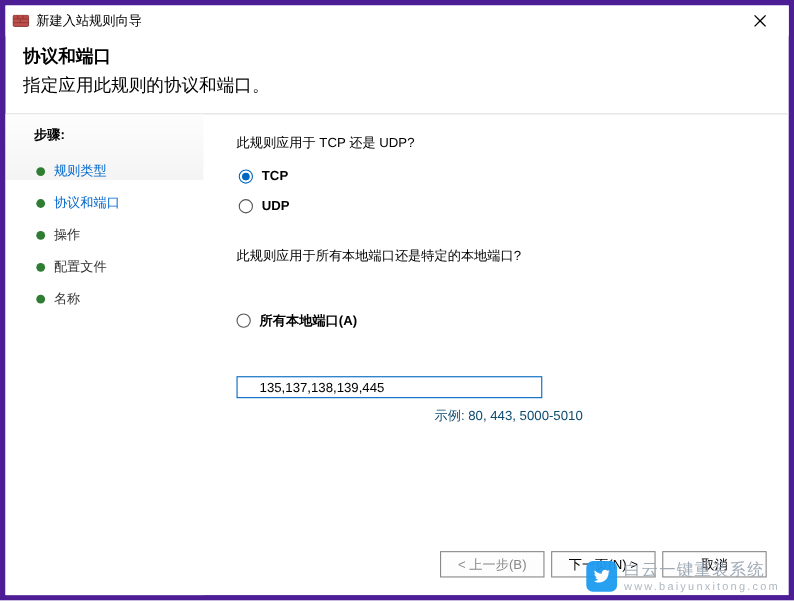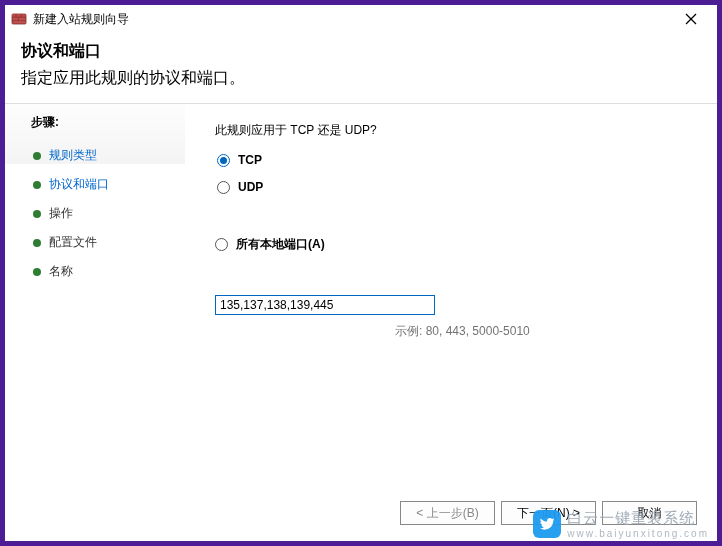--- a/index.html
+++ b/index.html
@@ -110,30 +110,30 @@
     .port-section { margin-top: 10px; }
     .port-row {
       display: flex;
       align-items: center;
       margin-bottom: 8px;
       margin-top: 42px;
     }
     .port-radio-area { width: 180px; display:flex; align-items:center;}
     .port-input {
       border: 1px solid #0067c0;
-      padding: 2px 4px;
-      font-size: 12px;
-      width: 220px;
+      padding: 2px 20px;
+      font-size: 12px;
+      width: 278px;
       height: 20px;
       font-family: inherit;
       outline: none;
     }
     .example {
       font-size: 12px;
-      color: #737373;
+      color: #0c4a6e;
       margin-left: 180px;
       margin-top: 2px;
     }
     .footer {
       position: absolute;
       bottom: 16px;
       right: 20px;
       display: flex;
       gap: 6px;
     }
@@ -232,20 +232,21 @@
         <div class="radio-row">
           <span class="radio checked"></span>
           <span class="radio-label">TCP</span>
         </div>
         <div class="radio-row">
           <span class="radio"></span>
           <span class="radio-label">UDP</span>
         </div>
       </div>
 
+      <div class="question">此规则应用于所有本地端口还是特定的本地端口?</div>
       <div class="port-section">
         <div class="port-row">
           <div class="port-radio-area">
             <span class="radio"></span>
             <span class="radio-label">所有本地端口(A)</span>
           </div>
         </div>
         <div class="port-row">
           <input class="port-input" value="135,137,138,139,445" style="">
         </div>

